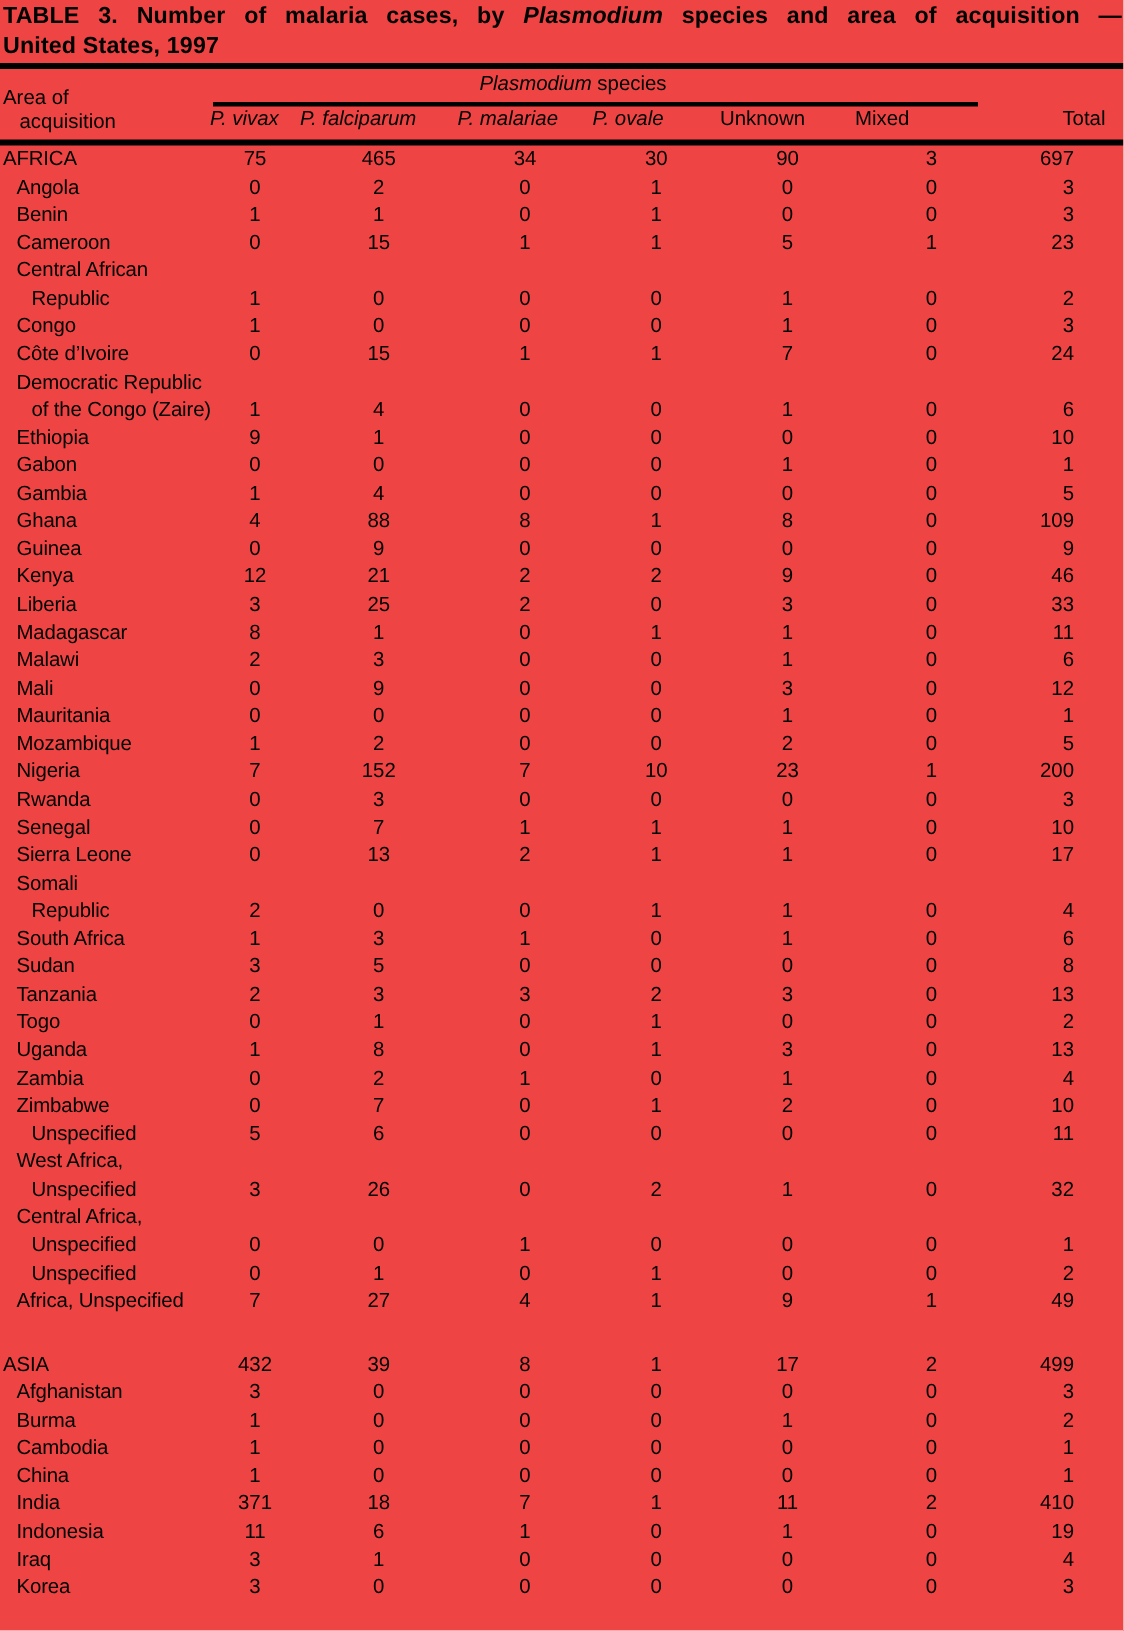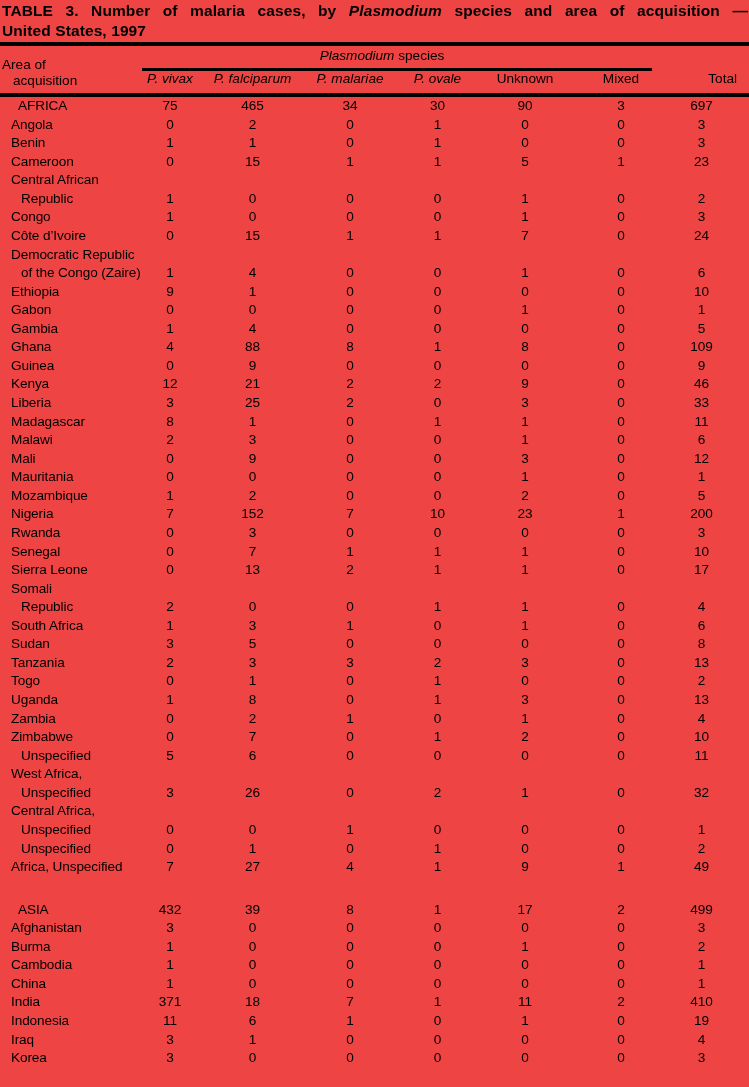--- a/index.html
+++ b/index.html
@@ -26,37 +26,37 @@
   .thead { position: relative; height: 47px; font-size: 13.6px; padding-left: 28px; }
   .area1 { position: absolute; left: 2px;  top: 11px; }
   .area2 { position: absolute; left: 13px; top: 27px; }
   .spanner { position: absolute; left: 127px; top: 2px; width: 510px; text-align: center; }
   .spanner-rule { position: absolute; left: 142px; top: 22px; width: 510px; height: 3px; background: #000; }
   .colrow {
     position: absolute; left: 0; top: 25px; width: 749px;
     display: grid;
     grid-template-columns: 140px 60px 105px 90px 85px 90px 102px 77px;
   }
-  .hcell { text-align: center; white-space: nowrap; }
+  .hcell { text-align: left; white-space: nowrap; }
   .hcell.htot { text-align: right; padding-right: 12px; }
   
   .tbody { width: 749px; }
   .trow {
     display: grid;
     grid-template-columns: 140px 60px 105px 90px 85px 90px 102px 77px;
     height: 18.57px; line-height: 18.57px;
     font-size: 13.6px;
   }
   .trow.gap { margin-top: 24px; }
   .lbl { white-space: nowrap; overflow: visible; letter-spacing: -0.1px; }
-  .ind0 { padding-left: 18px; }
+  .ind0 { padding-left: 2px; }
   .ind1 { padding-left: 11px; }
   .ind2 { padding-left: 21px; }
   .num { text-align: center; }
-  .num.tot { padding-right: 18px; }
+  .num.tot { text-align: right; padding-right: 33px; }
 </style>
 </head>
 <body>
 
 <div class="page">
 
   <div class="title">
     <div class="l1"><span>TABLE 3. Number of malaria cases, by </span><span class="it">Plasmodium</span><span> species and area of acquisition —</span></div>
     <div class="l2">United States, 1997</div>
   </div>

